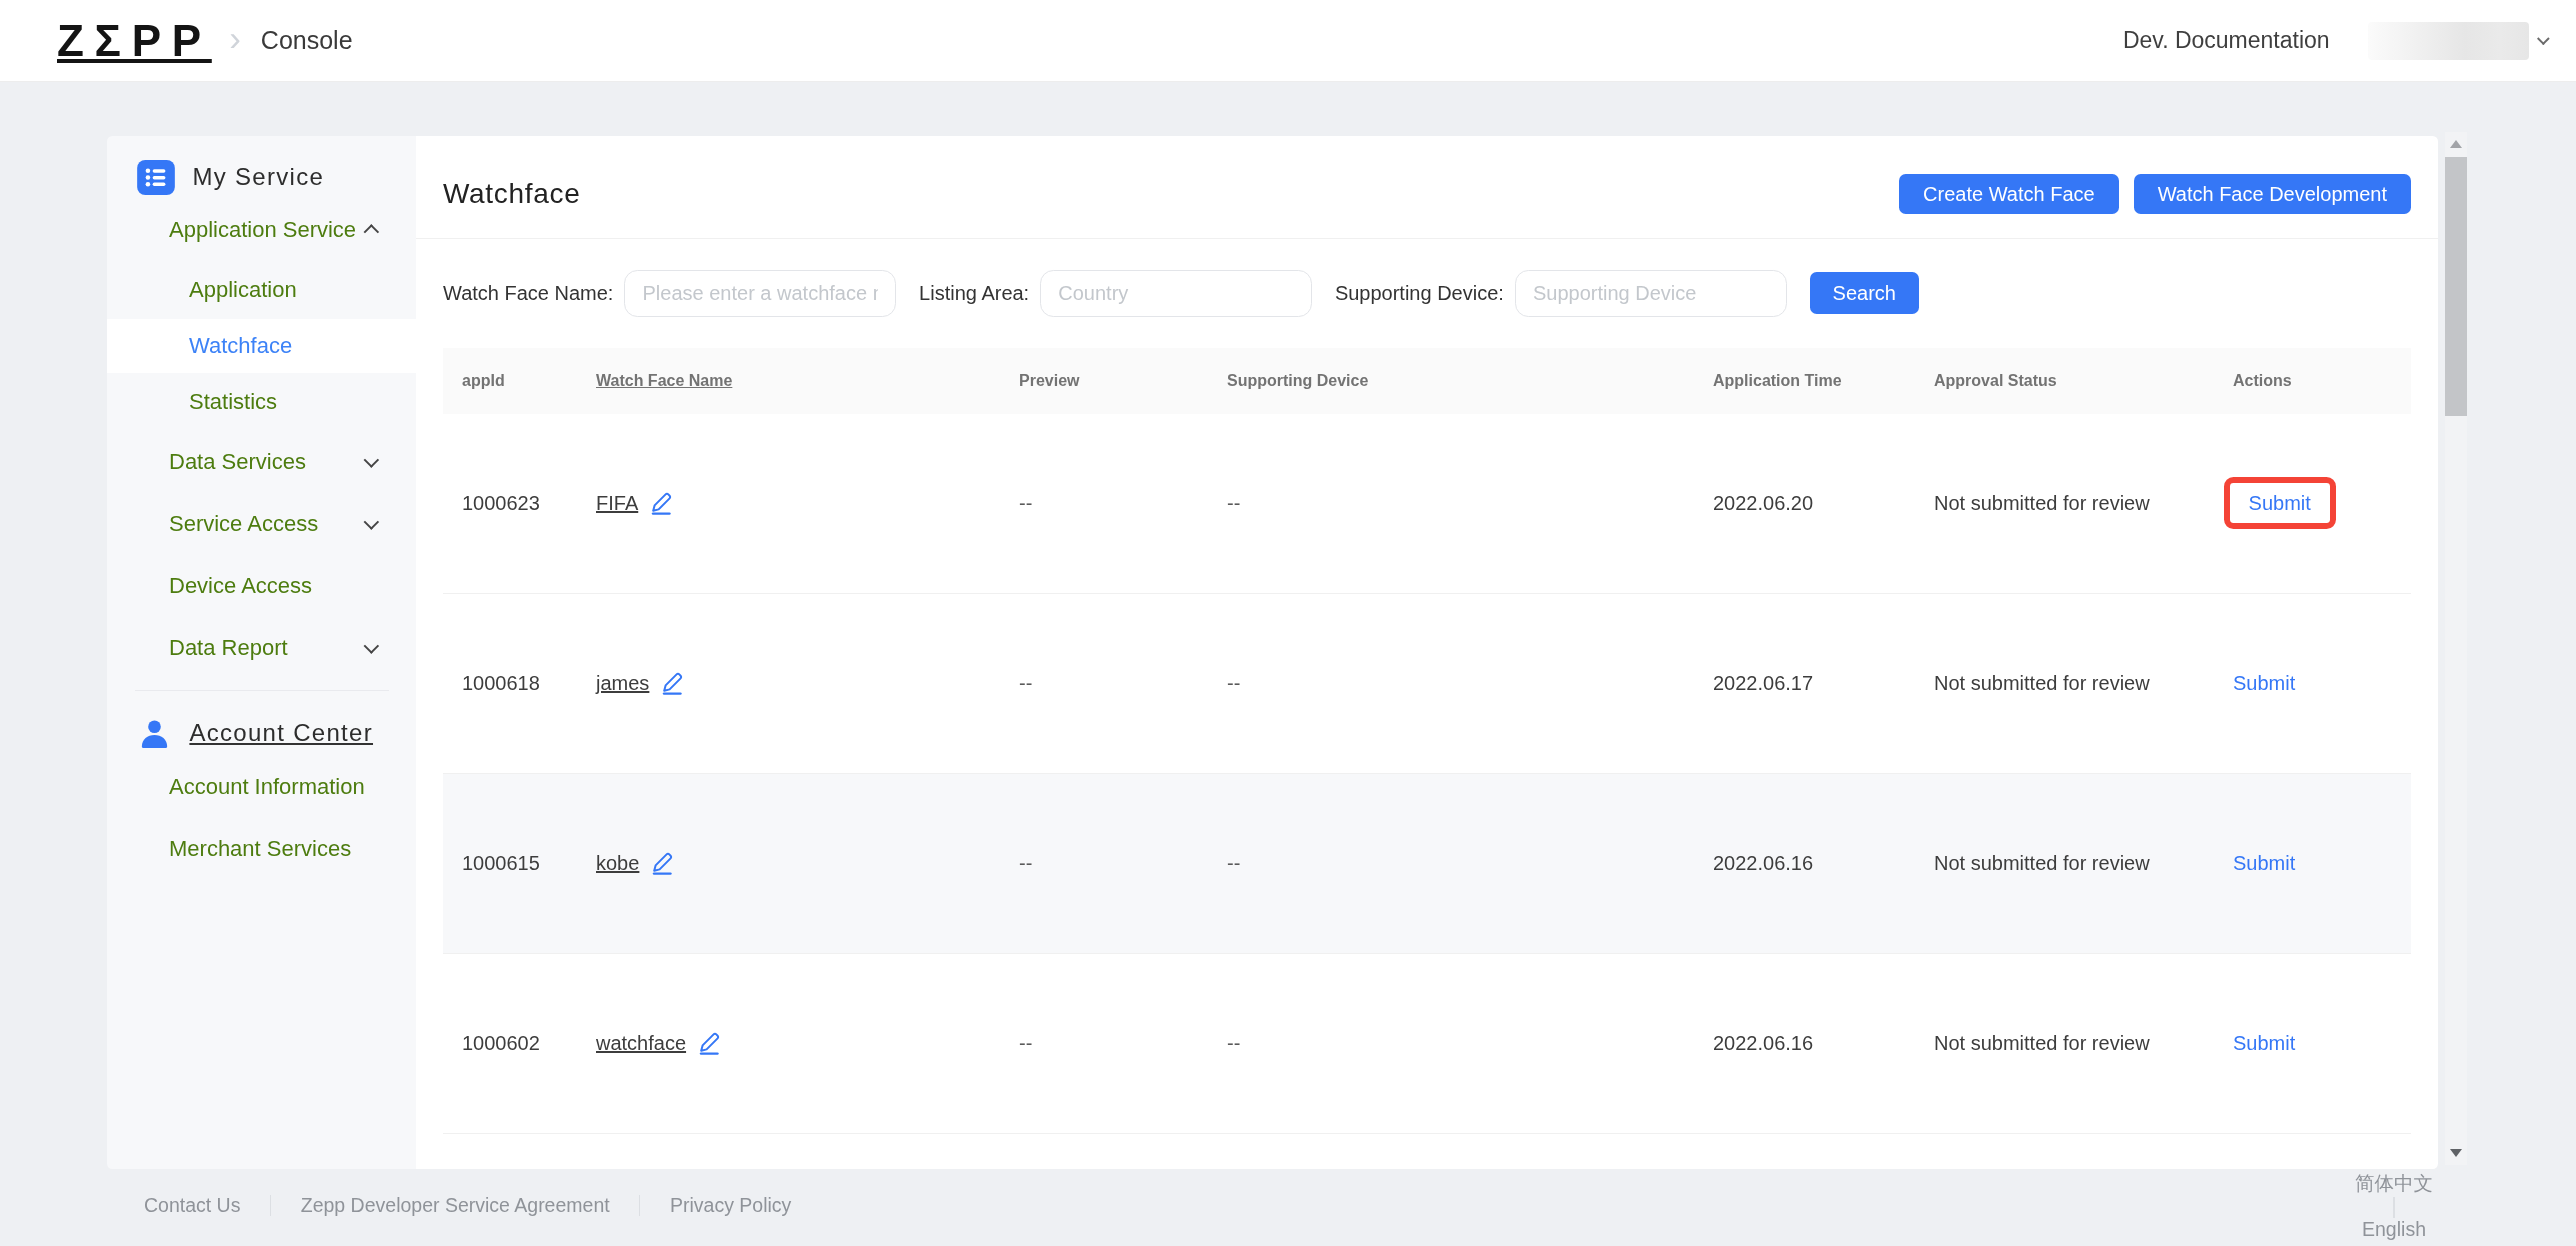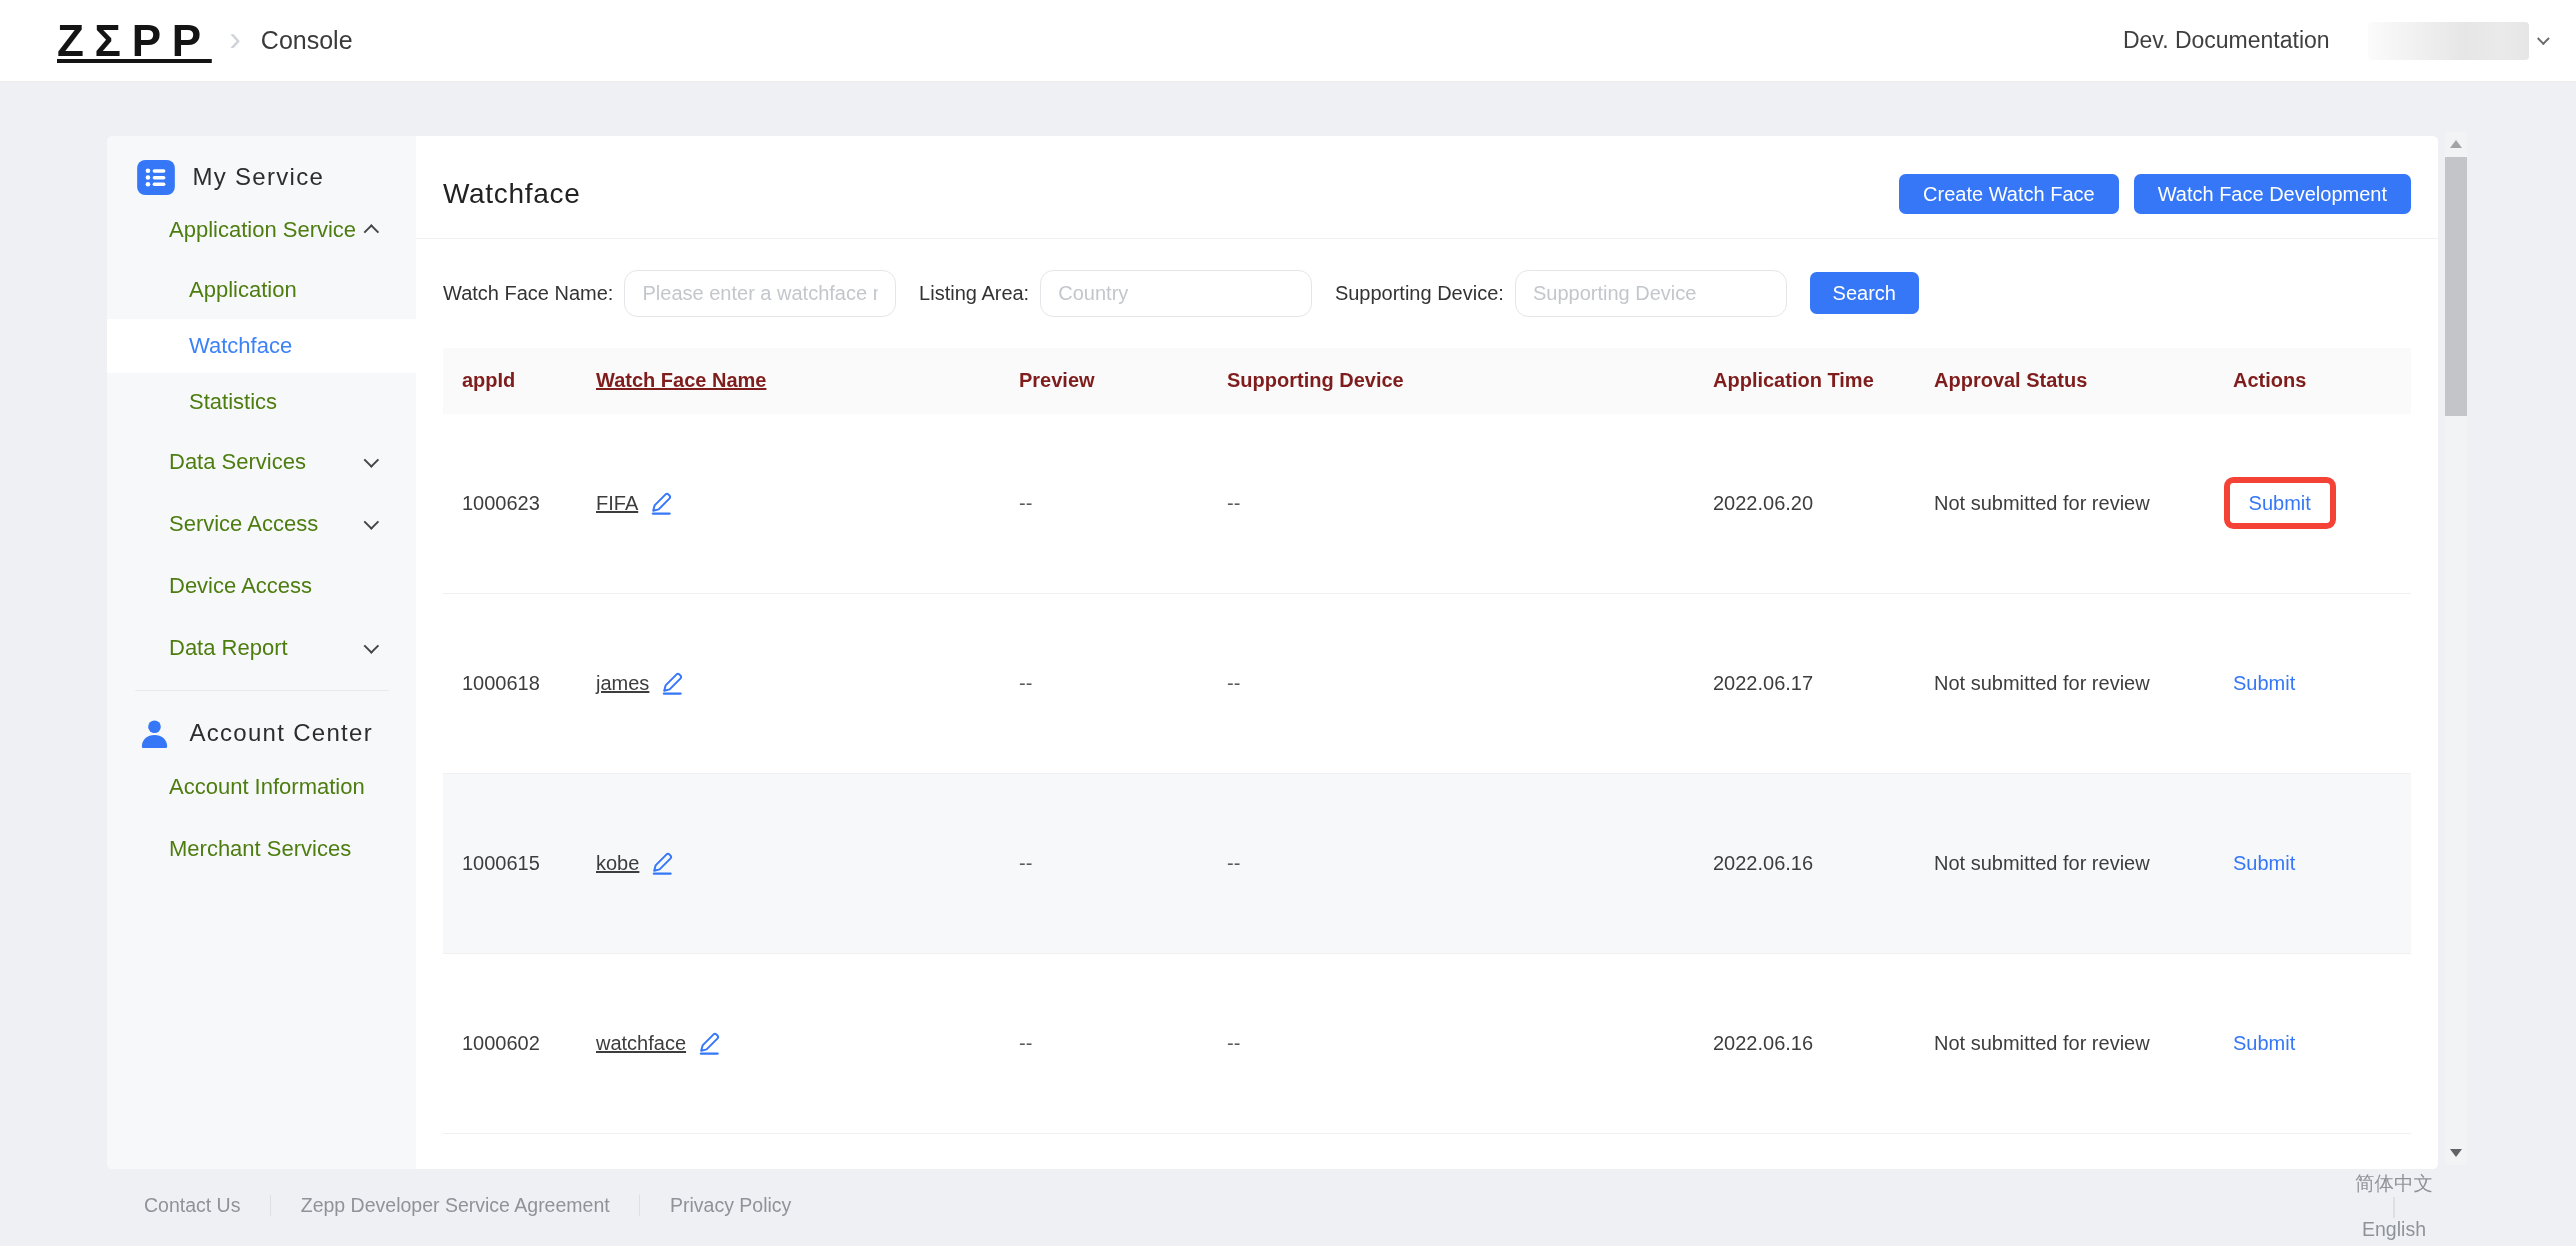--- a/index.html
+++ b/index.html
@@ -29,21 +29,21 @@
   .sb-sect { display:flex; align-items:center; height:44px; padding-left:30px; }
   .sb-sect .txt { font-size:24px; color:#2d2d2d; margin-left:17.4px; letter-spacing:1.3px; }
   .sb-item { position:relative; display:flex; align-items:center; font-size:22px; color:#4d7c0f; cursor:pointer; }
   .lv1 { height:62px; padding-left:62px; }
   .lv2 { height:58px; padding-left:82px; }
   .sb-item .chev { position:absolute; right:39px; top:50%; }
   .chev-up   { transform:translateY(-30%) rotate(-135deg); }
   .chev-down { transform:translateY(-70%) rotate(45deg); }
   .sb-item.sel { background:#fff; color:#3c82f7; height:54px; }
   .sb-div { height:1.3px; background:#e9eaee; margin:10.7px 0 0 28px; width:254px; }
-  .sb-sect.acct { margin-top:19px; height:47px; }
+  .sb-sect.acct { margin-top:19px; height:47px;text-decoration:underline; }
 
   
   .mn { flex:1; background:#fff; padding:0 27px; }
   .mn-top { display:flex; align-items:center; padding-top:38px; padding-bottom:24px; }
   .pg-title { font-size:28px; font-weight:500; color:#222; letter-spacing:0.7px; }
   .mn-top .btns { margin-left:auto; display:flex; gap:15px;justify-content:center; }
   .btn { background:#3577f6; color:#fff; font-size:20px; border:none; border-radius:6.7px;
          height:40px; padding:0 24px; display:flex; align-items:center; cursor:pointer; }
   .mn-div { height:0.7px; background:#f0f0f0; margin:0 -27px; }
 
@@ -51,21 +51,21 @@
   .filters { display:flex; align-items:center; margin-top:31px; }
   .f-label { font-size:20px; color:#333; margin-right:10.7px; }
   .f-input { width:272px; height:47px; border:1.3px solid #e3e5e9; border-radius:13.4px; font-size:20px;
              padding:0 17.4px; color:#333; outline:none; margin-right:23px; font-family:"Liberation Sans",sans-serif; }
   .f-input::placeholder { color:#c3c7cc; }
   .btn-search { height:42px; border-radius:6.7px; padding:0 23px; }
 
   
   .tbl { margin-top:31px; }
   .thead { display:flex; align-items:center; height:66px; background:#fafafa; }
-  .th { font-size:20px; font-weight:600; color:#7f1d1d; padding-left:19px; }
+  .th { font-size:16px; font-weight:600; color:#737373; padding-left:19px; }
   .trow { display:flex; align-items:center; height:180px; border-bottom:0.7px solid #f0f0f0; }
   .trow.shaded { background:#f7f8fa; }
   .td { font-size:20px; color:#3d3d3d; padding-left:19px; display:flex; align-items:center; }
   .c0{width:134px;} .c1{width:423px;text-decoration:underline;} .c2{width:208px;} .c3{width:486px;}
   .c4{width:221px;} .c5{width:299px;} .c6{flex:1;}
   .edit-ic { margin-left:10.7px; cursor:pointer; display:inline-flex; }
   .muted { color:#5a5a5a; }
   .link { color:#3577f6; cursor:pointer; }
   .red-box { display:inline-flex; border:6px solid #f44336; border-radius:9.4px; padding:8.7px 19px; margin-left:-9.4px; }
 

